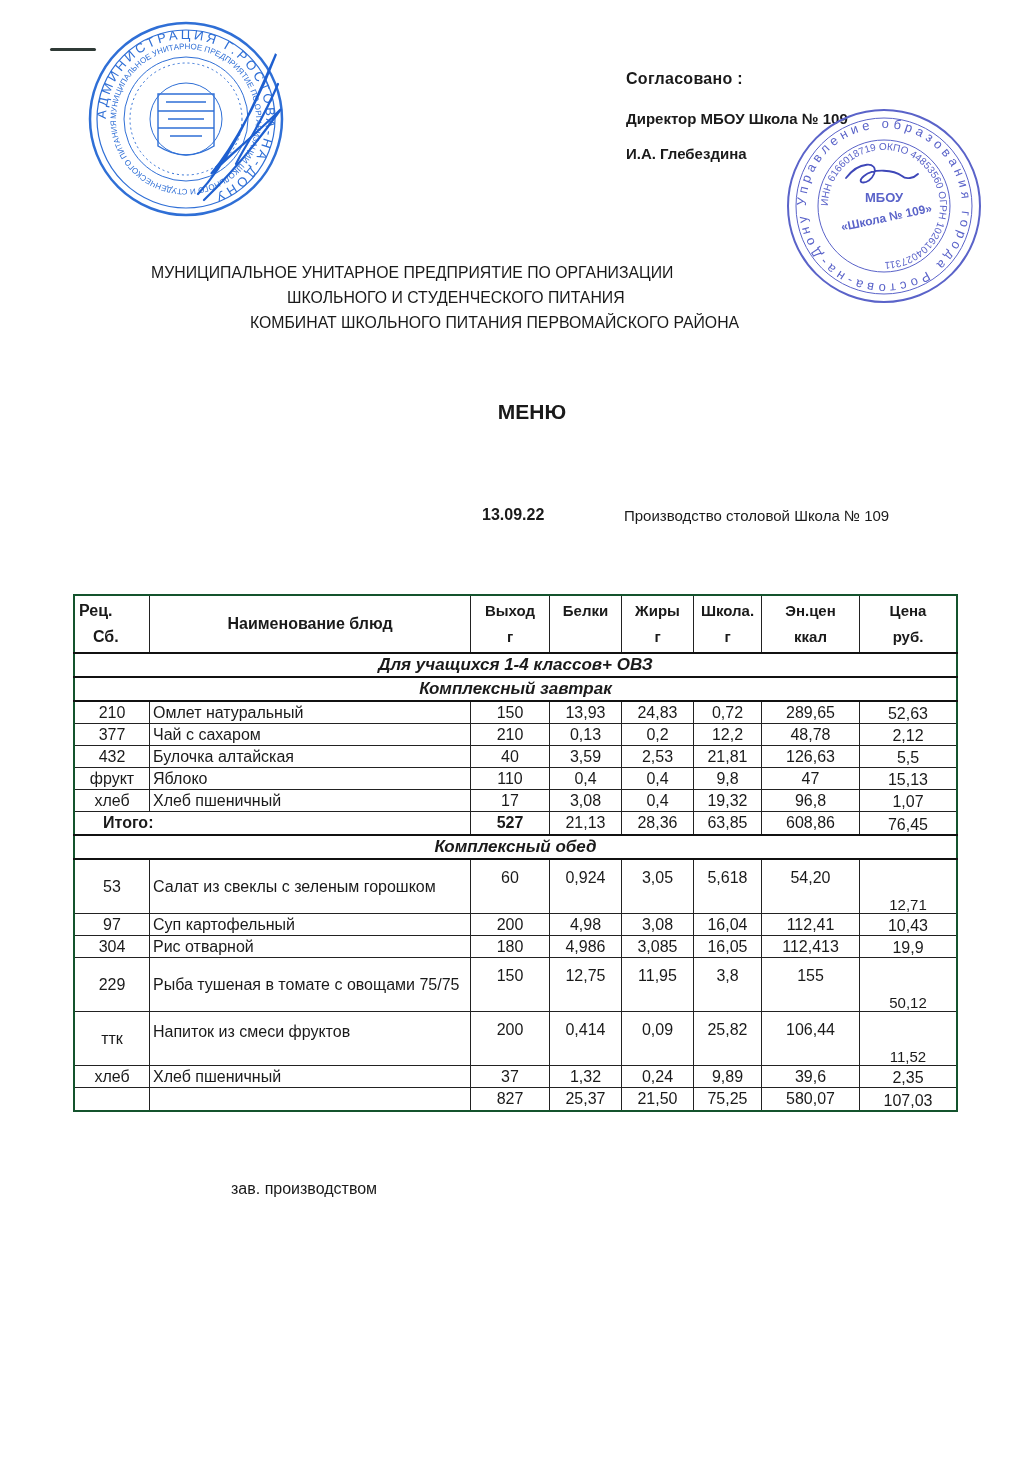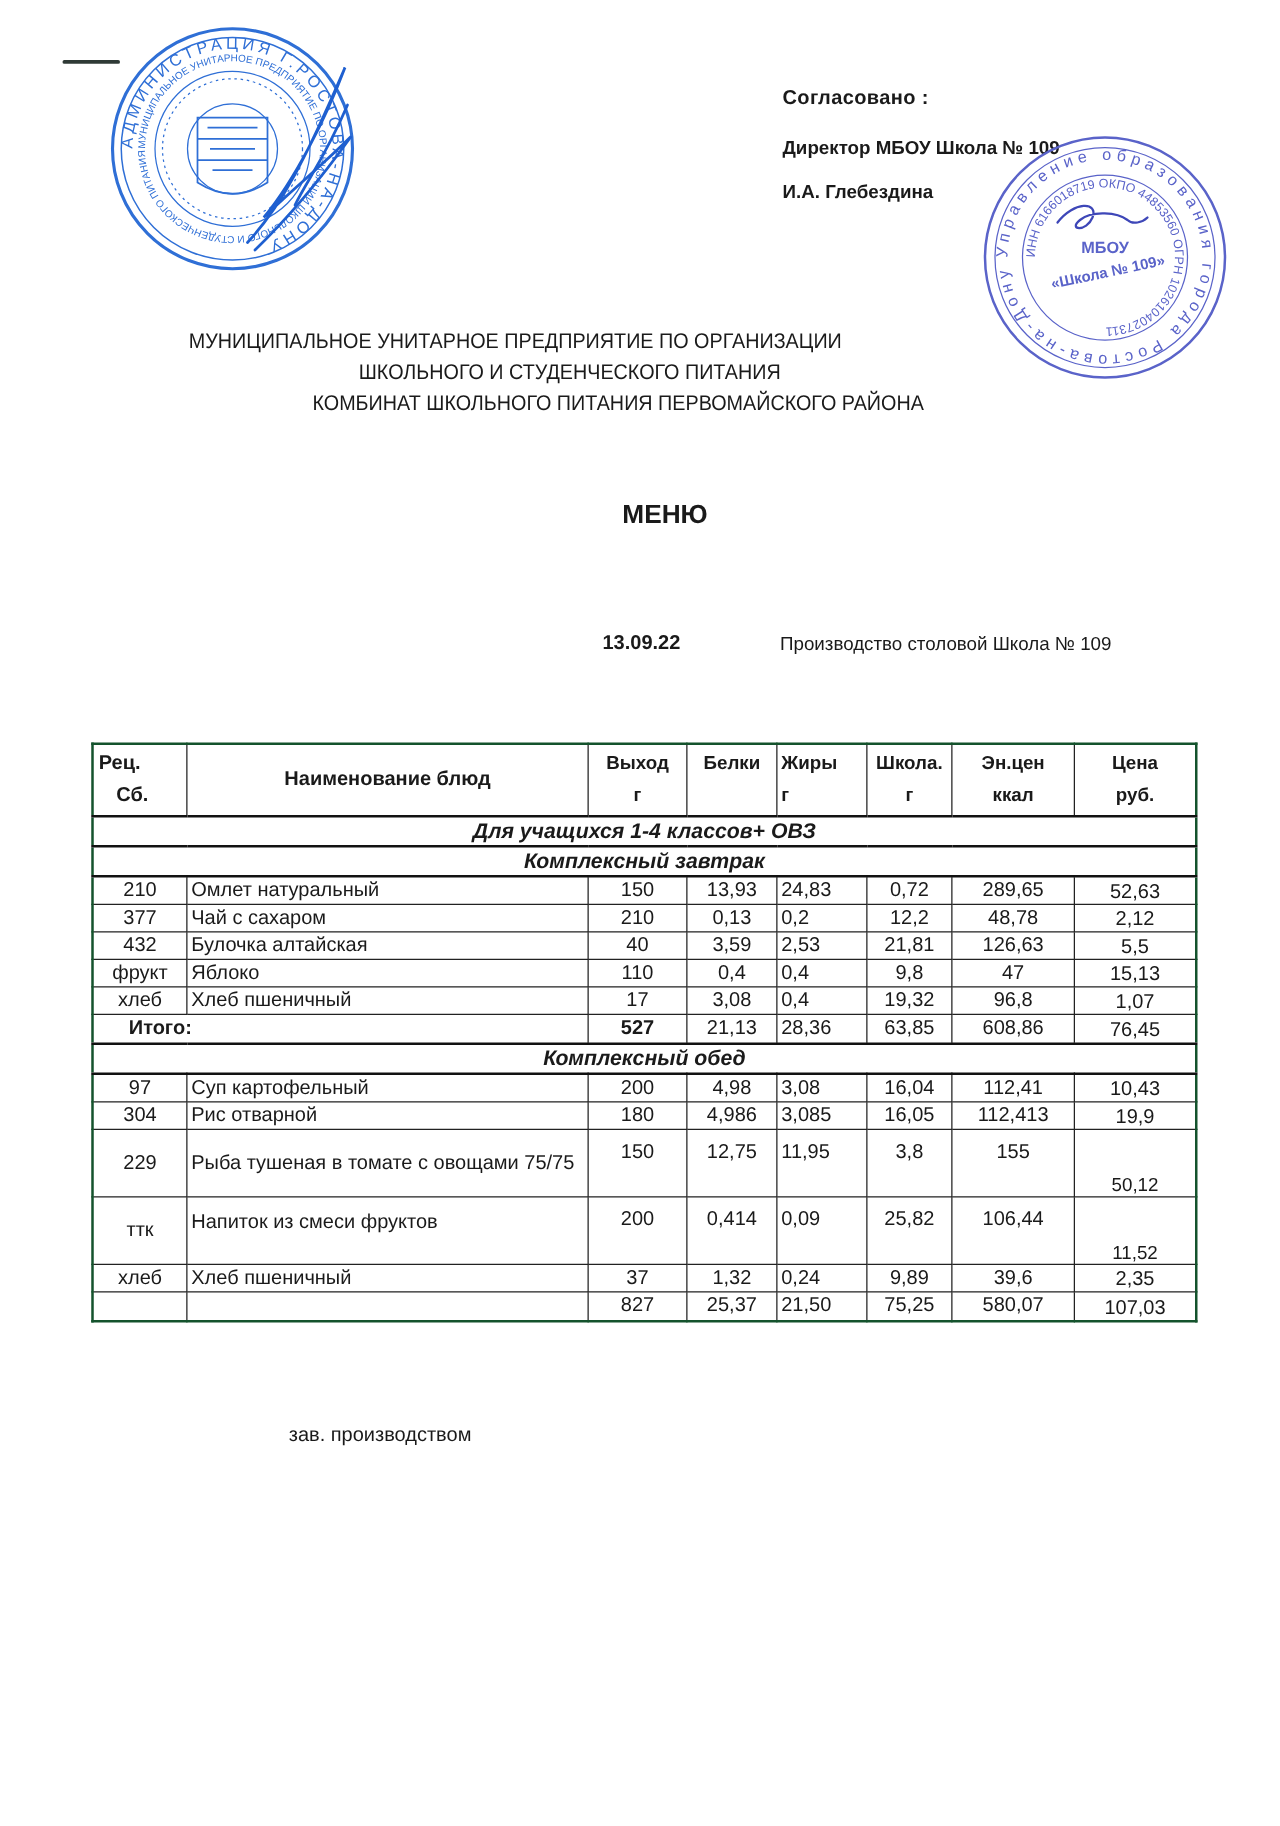--- a/index.html
+++ b/index.html
@@ -23,42 +23,42 @@
   .date { left: 482px; top: 506px; font-size: 16px; font-weight: bold; }
   .production { left: 624px; top: 507px; font-size: 15px; }
 
   table.menu { position: absolute; left: 73px; top: 594px; border-collapse: collapse; font-family: "Liberation Sans", sans-serif; }
   table.menu td, table.menu th { border: 1px solid #222; padding: 0 3px; font-size: 16px; font-weight: normal; vertical-align: middle; }
   table.menu { border: 2px solid #14532d; }
   .c1 { width: 67px; text-align: center; }
   .c2 { width: 314px; text-align: left; }
   .c3 { width: 72px; text-align: center; }
   .c4 { width: 65px; text-align: center; }
-  .c5 { width: 65px; text-align: left; }
+  .c5 { width: 65px; text-align: center; }
   .c6 { width: 61px; text-align: center; }
   .c7 { width: 91px; text-align: center; }
   .c8 { width: 90px; text-align: center; }
   tr.head th { height: 56px; font-weight: bold; font-size: 15px; border-bottom: 2px solid #111; }
   tr.head th .top { display: block; line-height: 26px; }
   tr.head th .bot { display: block; line-height: 26px; }
   tr.head th.c1 { text-align: left; font-size: 16px; padding-left: 4px; }
   tr.head th.c1 .bot { padding-left: 14px; }
   tr.head th.c2 { text-align: center; font-size: 16px; }
   tr.section td { height: 22px; text-align: center; font-style: italic; font-weight: bold; font-size: 17px; border-top: 2px solid #111; border-bottom: 2px solid #111; }
   tr.row td { height: 21px; font-size: 16px; }
   tr.row td.c8 { font-size: 16px; vertical-align: bottom; }
   tr.tall td { height: 44px; }
   tr.tall td.c2 { line-height: 21px; }
   tr.tall td.c3, tr.tall td.c4, tr.tall td.c5, tr.tall td.c6, tr.tall td.c7 { vertical-align: top; padding-top: 9px; }
   tr.tall td.c8 { font-size: 15px; }
   tr.total td { height: 22px; }
   tr.total td.label { text-align: left; font-weight: bold; font-size: 16px; padding-left: 28px; }
   tr.total td.bold { font-weight: bold; }
 
-  .footer { left: 231px; top: 1140px; font-size: 16px; }
+  .footer { left: 231px; top: 1180px; font-size: 16px; }
 
   .stamp { position: absolute; border-radius: 50%; }
   .stamp svg { display: block; }
 </style>
 </head>
 <body>
 
 <div class="abs dash-mark"></div>
 
 <div class="stamp" style="left:86px; top:14px; width:200px; height:210px;">
@@ -229,20 +229,30 @@
     <td class="c5">28,36</td>
     <td class="c6">63,85</td>
     <td class="c7">608,86</td>
     <td class="c8">76,45</td>
   </tr>
 
   <tr class="section">
     <td colspan="8">Комплексный  обед</td>
   </tr>
 
+  <tr class="row tall">
+    <td class="c1">53</td>
+    <td class="c2">Салат из свеклы с зеленым горошком</td>
+    <td class="c3">60</td>
+    <td class="c4">0,924</td>
+    <td class="c5">3,05</td>
+    <td class="c6">5,618</td>
+    <td class="c7">54,20</td>
+    <td class="c8">12,71</td>
+  </tr>
   <tr class="row">
     <td class="c1">97</td>
     <td class="c2">Суп картофельный</td>
     <td class="c3">200</td>
     <td class="c4">4,98</td>
     <td class="c5">3,08</td>
     <td class="c6">16,04</td>
     <td class="c7">112,41</td>
     <td class="c8">10,43</td>
   </tr>

